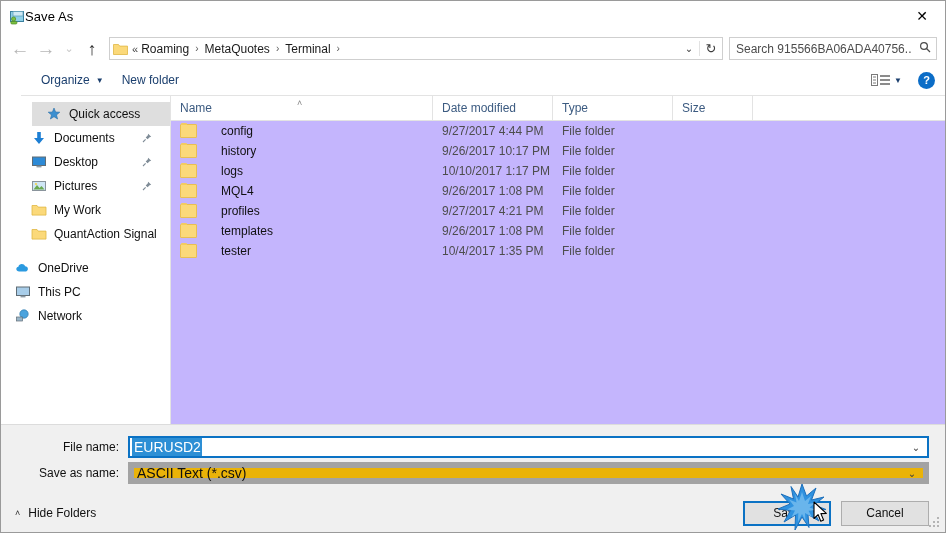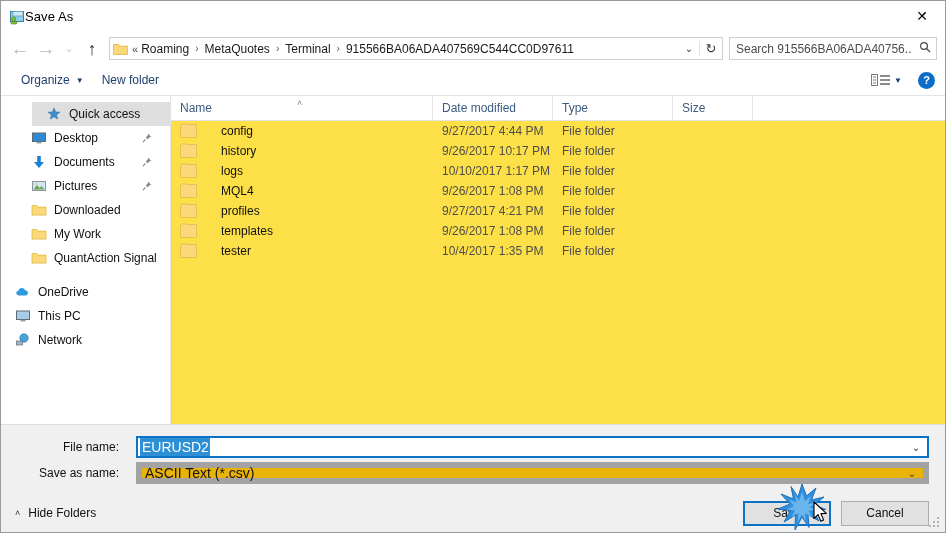--- a/index.html
+++ b/index.html
@@ -178,20 +178,21 @@
   
   .cmdbar {
     height: 31px;
     min-height: 31px;
     display: flex;
     align-items: center;
     background: #ffffff;
     border-bottom: 1px solid #e3e3e3;
     padding: 0 10px 0 14px;
     box-sizing: border-box;
+    margin-left: 20px;
   }
   .cmd-item {
     font-size: 12px;
     color: #1b3f6e;
     display: flex;
     align-items: center;
     padding: 3px 6px;
     margin-right: 6px;
   }
   .cmd-caret { font-size: 8px; margin-left: 6px; color: #1b3f6e; }
@@ -264,21 +265,21 @@
     line-height: 10px;
   }
   .side-gap { height: 10px; }
 
   
   .listpane {
     flex: 1 1 auto;
     display: flex;
     flex-direction: column;
     min-width: 0;
-    background: #fde047;
+    background: #c4b5fd;
   }
   .headers {
     height: 24px;
     min-height: 24px;
     display: flex;
     align-items: center;
     border-bottom: 1px solid #e3e3e3;
     position: relative;
     background: #ffffff;
   }
@@ -357,21 +358,20 @@
     border-top: 1px solid #dcdcdc;
     padding: 11px 0 0 0;
     flex: 0 0 auto;
   }
   .formrow {
     display: flex;
     align-items: center;
     height: 22px;
     margin-bottom: 4px;
     padding-right: 16px;
-    gap: 8px;
   }
   .form-label {
     width: 127px;
     flex: 0 0 127px;
     text-align: right;
     padding-right: 9px;
     box-sizing: border-box;
     font-size: 12px;
     color: #101010;
   }
@@ -505,21 +505,20 @@
         </svg>
       </span>
       <div class="crumbs">
         <span class="crumb-lead">«</span>
         <span class="crumb">Roaming</span>
         <span class="crumb-sep">›</span>
         <span class="crumb">MetaQuotes</span>
         <span class="crumb-sep">›</span>
         <span class="crumb">Terminal</span>
         <span class="crumb-sep">›</span>
-        <span class="crumb">915566BA06ADA407569C544CC0D97611</span>
       </div>
       <span class="addr-drop">⌄</span>
       <span class="addr-refresh">↻</span>
     </div>
 
     <div class="searchbox">
       <input type="text" placeholder="Search 915566BA06ADA40756..." style="">
       <span class="search-icon">
         <svg width="12" height="12" viewBox="0 0 12 12">
           <circle cx="5" cy="5" r="3.4" fill="none" stroke="#4b4b4b" stroke-width="1.2"></circle>
@@ -560,40 +559,40 @@
           <svg width="16" height="16" viewBox="0 0 16 16">
             <path d="M8 2 L9.6 6 L13.8 6.2 L10.5 8.9 L11.6 13 L8 10.7 L4.4 13 L5.5 8.9 L2.2 6.2 L6.4 6 Z" fill="#3b8fd0" stroke="#2a6ea8" stroke-width="0.6"></path>
           </svg>
         </span>
         <span class="side-label">Quick access</span>
       </div>
 
       <div class="side-item indent">
         <span class="side-ico">
           <svg width="16" height="16" viewBox="0 0 16 16">
-            <rect x="1.5" y="3" width="13" height="8.5" fill="#2d8ad6" stroke="#5f6c75" stroke-width="1"></rect>
-            <rect x="5.5" y="11.8" width="5" height="1.6" fill="#8d9aa4"></rect>
-          </svg>
-        </span>
-        <span class="side-label">Desktop</span>
+            <path d="M6.2 2 h3.6 v6 h3.2 l-5 6 l-5 -6 h3.2 z" fill="#1d7fd4"></path>
+          </svg>
+        </span>
+        <span class="side-label">Documents</span>
         <span class="pin">
           <svg width="10" height="10" viewBox="0 0 10 10">
             <path d="M6.2 0.8 L9.2 3.8 L7.6 4.3 L5.6 6.3 L3.7 4.4 L5.7 2.4 Z" fill="#7f8c97"></path>
             <line x1="3.6" y1="6.4" x2="1" y2="9" stroke="#7f8c97" stroke-width="1.1"></line>
           </svg>
         </span>
       </div>
 
       <div class="side-item indent">
         <span class="side-ico">
           <svg width="16" height="16" viewBox="0 0 16 16">
-            <path d="M6.2 2 h3.6 v6 h3.2 l-5 6 l-5 -6 h3.2 z" fill="#1d7fd4"></path>
-          </svg>
-        </span>
-        <span class="side-label">Documents</span>
+            <rect x="1.5" y="3" width="13" height="8.5" fill="#2d8ad6" stroke="#5f6c75" stroke-width="1"></rect>
+            <rect x="5.5" y="11.8" width="5" height="1.6" fill="#8d9aa4"></rect>
+          </svg>
+        </span>
+        <span class="side-label">Desktop</span>
         <span class="pin">
           <svg width="10" height="10" viewBox="0 0 10 10">
             <path d="M6.2 0.8 L9.2 3.8 L7.6 4.3 L5.6 6.3 L3.7 4.4 L5.7 2.4 Z" fill="#7f8c97"></path>
             <line x1="3.6" y1="6.4" x2="1" y2="9" stroke="#7f8c97" stroke-width="1.1"></line>
           </svg>
         </span>
       </div>
 
       <div class="side-item indent">
         <span class="side-ico">
@@ -605,28 +604,20 @@
         </span>
         <span class="side-label">Pictures</span>
         <span class="pin">
           <svg width="10" height="10" viewBox="0 0 10 10">
             <path d="M6.2 0.8 L9.2 3.8 L7.6 4.3 L5.6 6.3 L3.7 4.4 L5.7 2.4 Z" fill="#7f8c97"></path>
             <line x1="3.6" y1="6.4" x2="1" y2="9" stroke="#7f8c97" stroke-width="1.1"></line>
           </svg>
         </span>
       </div>
 
-      <div class="side-item indent">
-        <span class="side-ico">
-          <svg width="16" height="16" viewBox="0 0 16 16">
-            <path d="M1 3.5 h5 l1.2 1.6 h7.8 v8 h-14 z" fill="#fbd97a" stroke="#e0b845" stroke-width="0.8"></path>
-          </svg>
-        </span>
-        <span class="side-label">Downloaded</span>
-      </div>
 
 
       <div class="side-item indent">
         <span class="side-ico">
           <svg width="16" height="16" viewBox="0 0 16 16">
             <path d="M1 3.5 h5 l1.2 1.6 h7.8 v8 h-14 z" fill="#fbd97a" stroke="#e0b845" stroke-width="0.8"></path>
           </svg>
         </span>
         <span class="side-label">My Work</span>
       </div>

